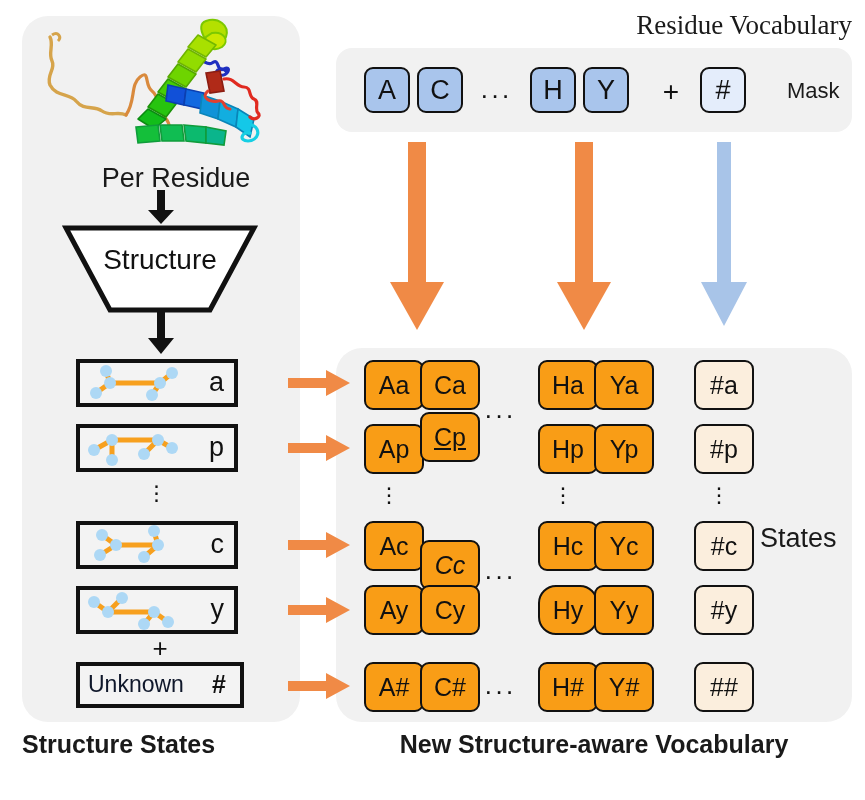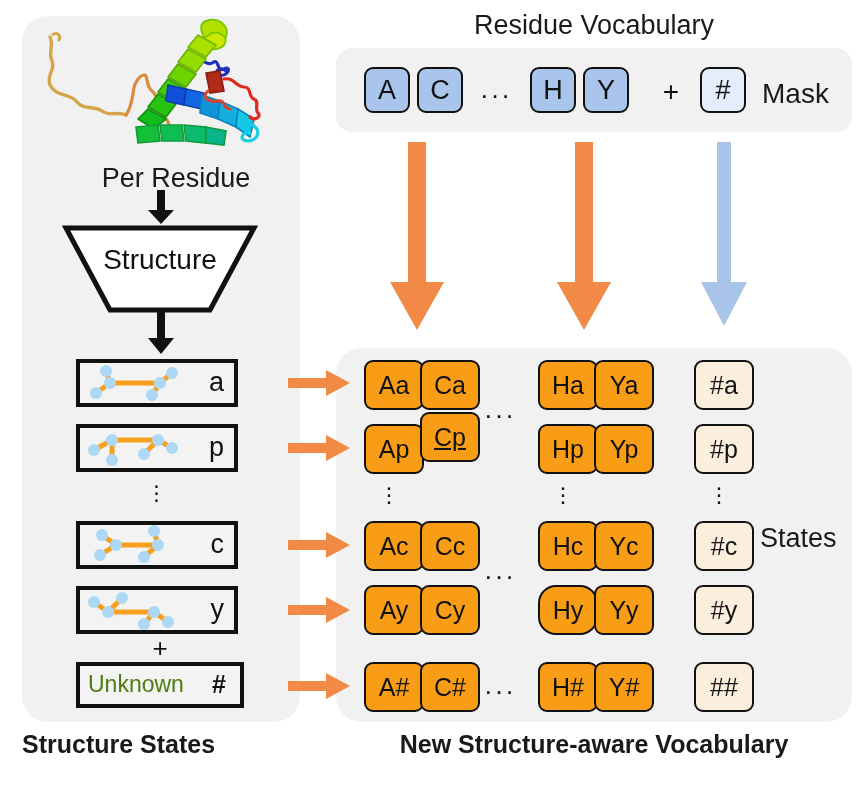--- a/index.html
+++ b/index.html
@@ -26,35 +26,35 @@
   #grid-panel  { left: 336px; top: 348px; width: 516px; height: 374px; }
 
   
   .hdr {
     position: absolute;
     color: #1a1a1a;
     white-space: nowrap;
   }
   #residue-vocab-title {
     left: 336px; top: 10px; width: 516px;
-    text-align: center; font-size: 27px;
+    text-align: right; font-size: 27px; font-family: Liberation Serif, serif;
   }
   #per-residue-label {
     left: 22px; top: 163px; width: 308px;
     text-align: center; font-size: 27px;
   }
   #structure-states-label {
     left: 22px; top: 730px; width: 278px;
     font-size: 25px; font-weight: 600;
   }
   #new-vocab-label {
     left: 336px; top: 730px; width: 516px;
     text-align: center; font-size: 25px; font-weight: 600;
   }
-  #mask-word  { left: 762px; top: 78px;  font-size: 28px; }
+  #mask-word  { left: 787px; top: 78px;  font-size: 22px; }
   #masks-word { left: 760px; top: 523px; font-size: 27px; }
 
   
   #protein-figure {
     position: absolute;
     left: 40px; top: 15px;
     width: 232px; height: 152px;
   }
 
   
@@ -104,21 +104,21 @@
     position: absolute;
     left: 76px; top: 662px;
     width: 168px; height: 46px;
     border: 4px solid #111;
     background: #f3f3f3;
     box-sizing: border-box;
   }
   #unknown-box .u-text {
     position: absolute; left: 8px; top: 50%;
     transform: translateY(-52%);
-    font-size: 23px; color: #4d7c0f;
+    font-size: 23px; color: #0f172a;
   }
   #unknown-box .u-hash {
     position: absolute; right: 14px; top: 50%;
     transform: translateY(-52%);
     font-size: 25px; color: #111; font-weight: 600;
   }
 
   #plus-structure {
     position: absolute;
     left: 76px; top: 633px; width: 168px;
@@ -441,21 +441,21 @@
   <span>·</span>
   <span>·</span>
 </div>
 <div class="grid-vdots" style="left:694px; top:483px;">
   <span>·</span>
   <span>·</span>
   <span>·</span>
 </div>
 
 <div class="tile tile-orange grid-tile" style="left:364px; top:521px;">Ac</div>
-<div class="tile tile-orange grid-tile" style="left:420px; top:521px;">Cc</div>
+<div class="tile tile-orange grid-tile" style="left:420px; top:540px;font-style:italic;">Cc</div>
 <div class="tile tile-orange grid-tile" style="left:538px; top:521px;">Hc</div>
 <div class="tile tile-orange grid-tile" style="left:594px; top:521px;">Yc</div>
 <div class="tile tile-cream  grid-tile" style="left:694px; top:521px;">#c</div>
 
 <div class="tile tile-orange grid-tile" style="left:364px; top:585px;">Ay</div>
 <div class="tile tile-orange grid-tile" style="left:420px; top:585px;">Cy</div>
 <div class="tile tile-orange grid-tile" style="left:538px; top:585px;border-radius:18px;">Hy</div>
 <div class="tile tile-orange grid-tile" style="left:594px; top:585px;">Yy</div>
 <div class="tile tile-cream  grid-tile" style="left:694px; top:585px;">#y</div>
 

